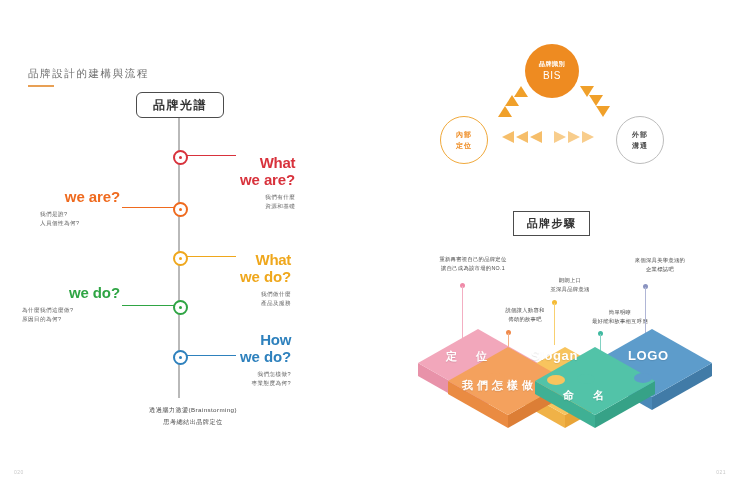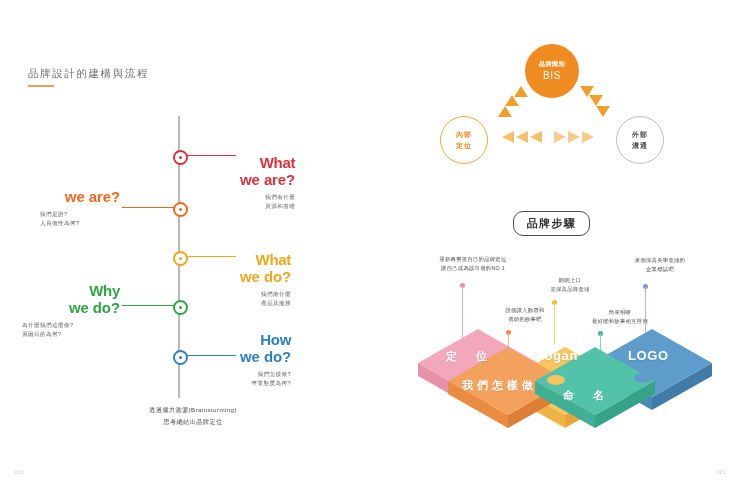--- a/index.html
+++ b/index.html
@@ -80,21 +80,21 @@
     width:46px;height:46px;background:#fff;font-size:7px;font-weight:700;letter-spacing:1px;
   }
   .circ.side .l2{margin-top:2px;}
   .circ.inner{left:20px;top:76px;border:1.3px solid #f0a93c;color:#ee8b21;}
   .circ.outer{left:196px;top:76px;border:1.3px solid #bdbdbd;color:#4b4b4b;}
 
   
   .steps{position:absolute;left:400px;top:200px;width:340px;height:250px;}
   .steps-box{
     position:absolute;left:113px;top:11px;width:75px;height:23px;
-    border:1.3px solid #4c4c4c;border-radius:10px;background:#fff;
+    border:1.3px solid #4c4c4c;border-radius:0;background:#fff;
     display:flex;align-items:center;justify-content:center;
     font-size:11px;font-weight:700;color:#333;letter-spacing:1.4px;
   }
   .ann{position:absolute;text-align:center;font-size:5.3px;color:#4a4a4a;line-height:1.75;letter-spacing:.3px;}
   .pin{position:absolute;width:1.1px;}
   .pindot{position:absolute;width:5px;height:5px;border-radius:50%;}
 
   .pz-label{
     position:absolute;color:#fff;font-weight:700;
     text-shadow:0 1px 1px rgba(0,0,0,.10);
@@ -111,20 +111,21 @@
   <div class="doc-header">
     <div class="title">品牌設計的建構與流程</div>
     <div class="rule"></div>
   </div>
 
   <div class="folio left">020</div>
   <div class="folio right">021</div>
 
   <div class="spectrum">
 
+    <div class="spec-box">品牌光譜</div>
     <div class="spec-axis"></div>
 
     <div class="node" style="left:173px;top:150px;color:#d8323c;"></div>
     <div class="leader" style="left:184px;top:154.5px;width:52px;background:#d8323c;"></div>
     <div class="spec-item right" style="left:240px;top:139px;">
       <div class="big" style="color:#d8323c;">What</div>
       <div class="small" style="color:#d8323c;">we are?</div>
       <div class="desc">
         <div>我們有什麼</div>
         <div>資源和基礎</div>
@@ -148,21 +149,20 @@
       <div class="small" style="color:#efa71c;">we do?</div>
       <div class="desc">
         <div>我們做什麼</div>
         <div>產品及服務</div>
       </div>
     </div>
 
     <div class="node" style="left:173px;top:300px;color:#2fa544;"></div>
     <div class="leader" style="left:122px;top:304.5px;width:52px;background:#2fa544;"></div>
     <div class="spec-item left" style="left:0px;top:283px;width:120px;">
-      <div class="big" style="color:#2fa544;">Why</div>
       <div class="small" style="color:#2fa544;">we do?</div>
       <div class="desc" style="text-align:left;padding-left:22px;">
         <div>為什麼我們這麼做?</div>
         <div>原因目的為何?</div>
       </div>
     </div>
 
     <div class="node" style="left:173px;top:350px;color:#2e81bd;"></div>
     <div class="leader" style="left:184px;top:354.5px;width:52px;background:#2e81bd;"></div>
     <div class="spec-item right" style="left:240px;top:316px;">

